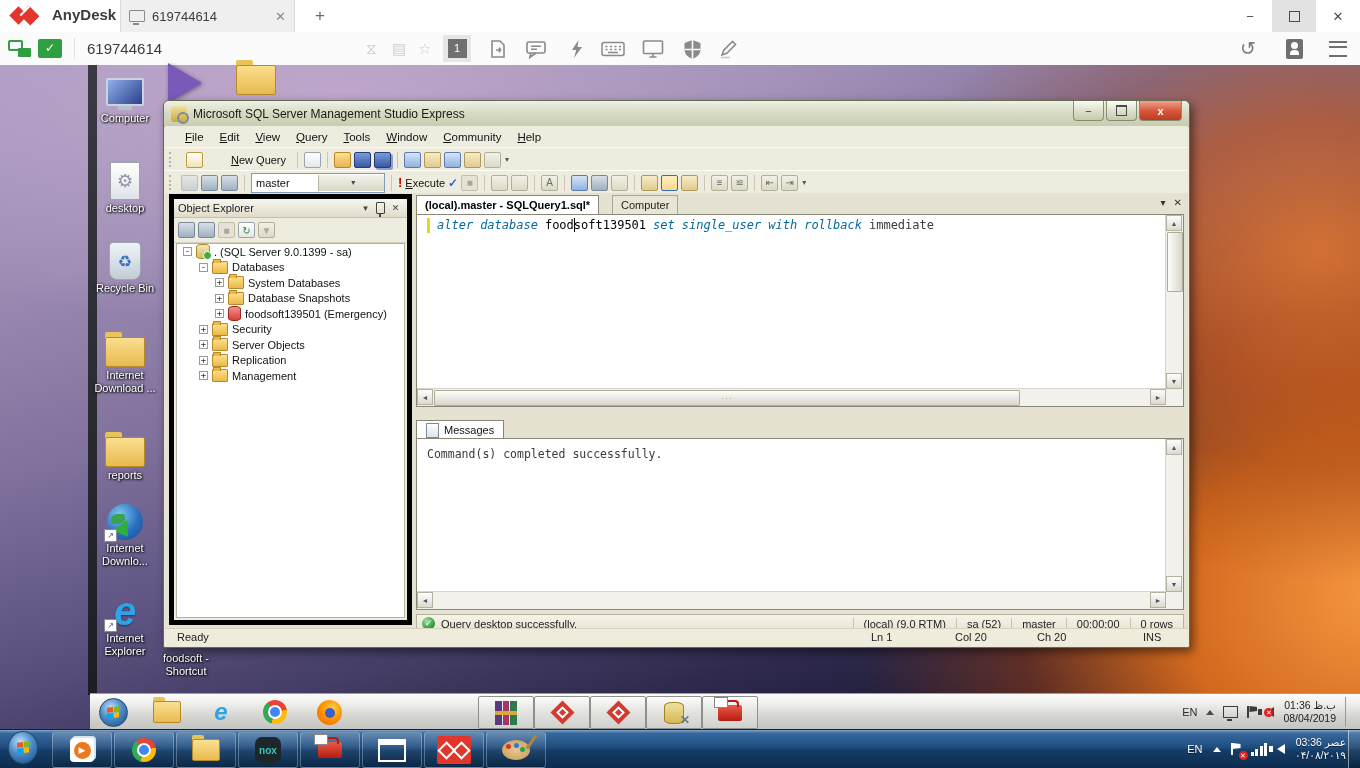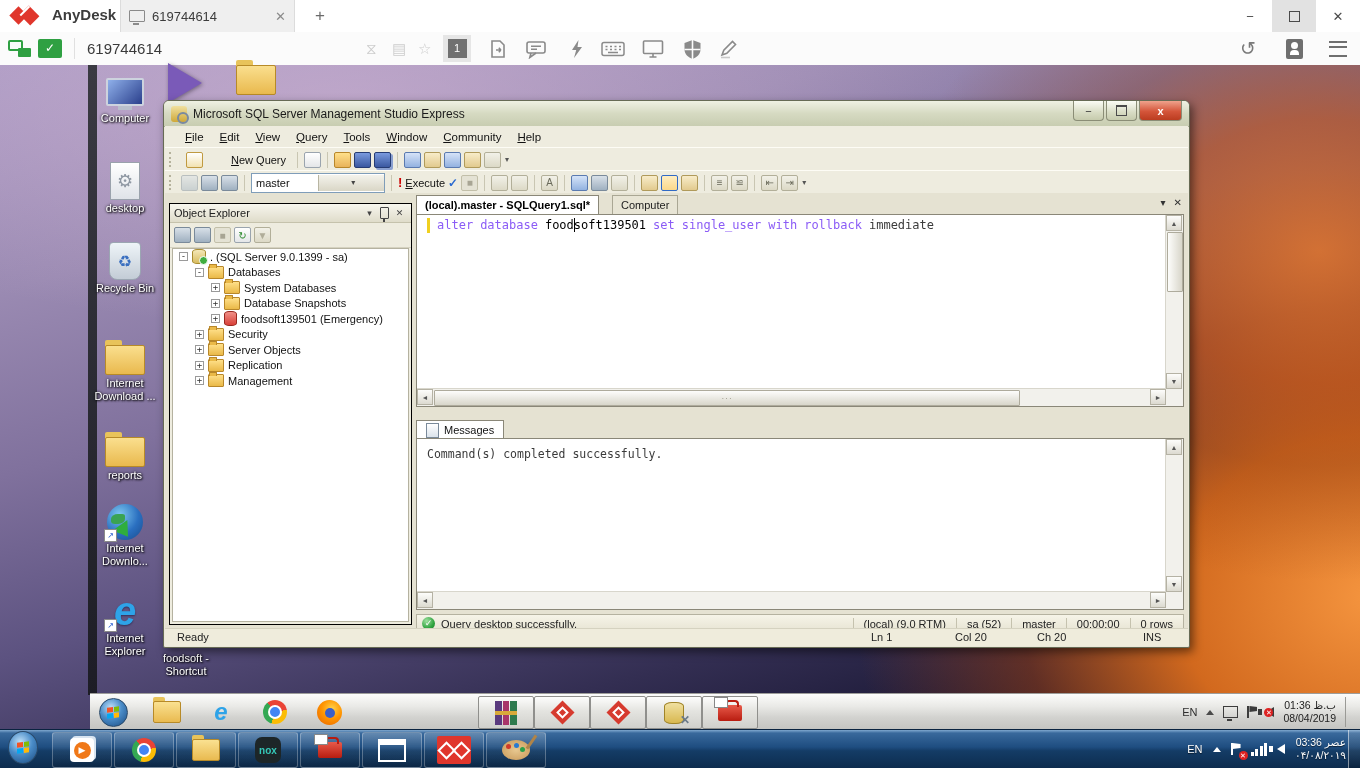--- a/index.html
+++ b/index.html
@@ -178,21 +178,21 @@
   .combo .dd{width:16px;height:16px;background:linear-gradient(#f4f3ec,#d9d6c6);border-left:1px solid #b8b5a2;display:flex;align-items:center;justify-content:center;font-size:8px;color:#444;}
   .exec-bang{color:#c00;font-weight:bold;font-size:13px;}
   .exec-label{font-size:11px;color:#111;display:inline-block;}
   .exec-label::first-letter{text-decoration:underline;}
   .bluecheck{color:#2a6ad0;font-weight:bold;font-size:12px;}
   .tb-overflow{font-size:8px;color:#555;margin-left:1px;}
 
   .ssms-client{position:absolute;left:1px;right:1px;top:92px;bottom:18px;background:#e5e2d2;}
 
   
-  .objexp{position:absolute;left:4px;top:10px;bottom:4px;width:243px;background:#eeecdf;border:1px solid #000000;box-sizing:border-box;}
+  .objexp{position:absolute;left:4px;top:1px;bottom:4px;width:243px;background:#eeecdf;border:5px solid #000000;box-sizing:border-box;}
   .oe-head{height:18px;background:linear-gradient(#f7f6ee,#dfdcca);border-bottom:1px solid #c5c2ac;display:flex;align-items:center;padding:0 4px;}
   .oe-title{flex:1;font-size:11px;color:#222;}
   .oe-hbtn{width:15px;text-align:center;font-size:9px;color:#444;}
   .pin{display:inline-block;width:7px;height:10px;border:1.5px solid #444;border-radius:1px;position:relative;top:1px;}
   .pin::after{content:"";position:absolute;left:2px;bottom:-4px;width:1.5px;height:3px;background:#444;}
   .oe-tools{height:24px;display:flex;align-items:center;gap:3px;padding-left:4px;border-bottom:1px solid #d5d2c0;}
   .oe-tree{position:absolute;left:2px;right:2px;top:44px;bottom:2px;background:#fff;border:1px solid #b5b2a0;overflow:hidden;}
   .trow{height:15.5px;display:flex;align-items:center;font-size:11px;color:#111;white-space:nowrap;}
   .expander{width:9px;height:9px;border:1px solid #9a9a9a;background:#fff;font-size:9px;line-height:7px;text-align:center;color:#333;flex:none;margin-right:4px;box-sizing:border-box;font-family:"DejaVu Sans Mono",monospace;}
   .ti{flex:none;margin-right:4px;}
@@ -205,21 +205,21 @@
   
   .qpane{position:absolute;left:251px;right:4px;top:2px;bottom:0;}
   .qtabs{position:absolute;left:0;top:0;right:0;height:19px;}
   .qtab{position:absolute;top:0;height:19px;display:flex;align-items:center;padding:0 8px;font-size:11px;box-sizing:border-box;}
   .qtab.active{left:0;background:#fff;border:1px solid #8a8778;border-bottom:none;font-weight:bold;color:#000;}
   .qtab.summary{left:196px;background:#e8e5d5;border:1px solid #aaa794;border-bottom:none;color:#222;}
   .qtabs-right{position:absolute;right:2px;top:2px;display:flex;gap:8px;font-size:10px;color:#333;}
   .editorbox{position:absolute;left:0;top:19px;right:0;height:193px;background:#fff;border:1px solid #8a8778;box-sizing:border-box;}
   .edit-text{position:absolute;left:20px;top:3px;font-family:"DejaVu Sans Mono","Liberation Mono",monospace;font-size:12px;white-space:nowrap;}
   .tok{margin-right:7px;}
-  .tok-kw{color:#8b5cf6;} .tok-id{color:#000;} .tok-plain{color:#3c3c3c;}
+  .tok-kw{color:#0369a1;font-style:italic;} .tok-id{color:#000;} .tok-plain{color:#3c3c3c;}
   .changebar{position:absolute;left:10px;top:3px;width:3px;height:15px;background:#f0d020;}
   .caret{position:absolute;left:157px;top:3px;width:1px;height:14px;background:#000;}
   .vsb{position:absolute;right:0;top:0;bottom:17px;width:17px;background:#f2f1ec;border-left:1px solid #d8d6cc;}
   .hsb{position:absolute;left:0;right:17px;bottom:0;height:17px;background:#f2f1ec;border-top:1px solid #d8d6cc;}
   .sb-btn{position:absolute;width:16px;height:16px;background:linear-gradient(#fdfdfb,#dcdad0);border:1px solid #b5b2a4;box-sizing:border-box;font-size:7px;color:#555;display:flex;align-items:center;justify-content:center;}
   .vsb .up{top:0;left:0;} .vsb .down{bottom:0;left:0;}
   .hsb .left{left:0;top:0;} .hsb .right{right:0;top:0;}
   .vthumb{position:absolute;left:1px;top:17px;width:14px;height:58px;background:linear-gradient(90deg,#fdfdfb,#d8d6ca);border:1px solid #aeab9c;border-radius:1px;}
   .hthumb{position:absolute;top:1px;left:17px;width:78%;height:14px;background:linear-gradient(#fdfdfb,#d8d6ca);border:1px solid #aeab9c;border-radius:1px;display:flex;align-items:center;justify-content:center;color:#9a9788;font-size:8px;letter-spacing:1px;}
   .sbcorner{position:absolute;right:0;bottom:0;width:17px;height:17px;background:#f2f1ec;}
@@ -356,21 +356,21 @@
       <div class="dicon-label">desktop</div>
     </div>
     <div class="dicon" style="left:88px;top:173px">
       <div class="dicon-art">
           <div class="ic-bin">
             <span>♻</span>
           </div>
         </div>
       <div class="dicon-label">Recycle Bin</div>
     </div>
-    <div class="dicon" style="left:88px;top:268px">
+    <div class="dicon" style="left:88px;top:260px">
       <div class="dicon-art">
           <div class="ic-folder"></div>
         </div>
       <div class="dicon-label">Internet Download ...</div>
     </div>
     <div class="dicon" style="left:88px;top:360px">
       <div class="dicon-art">
           <div class="ic-folder"></div>
         </div>
       <div class="dicon-label">reports</div>

